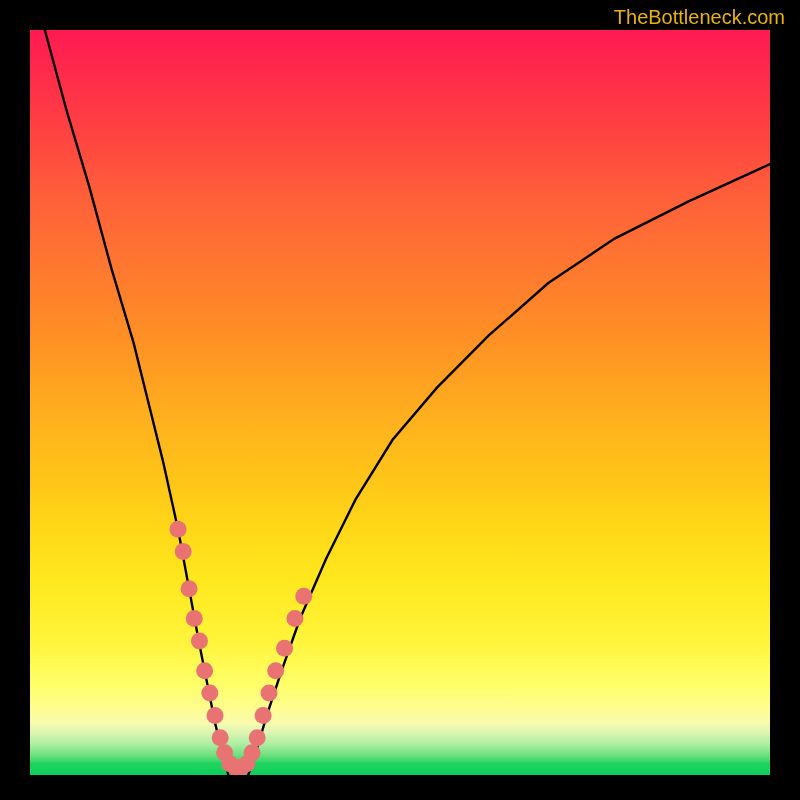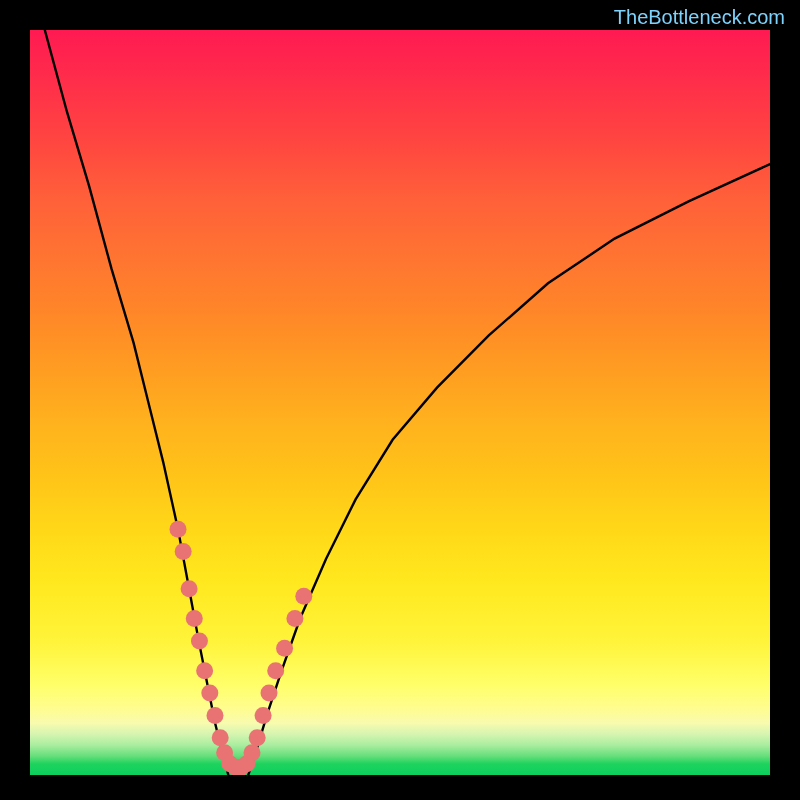--- a/index.html
+++ b/index.html
@@ -12,21 +12,21 @@
       height: 800px;
       background: #000000;
       position: relative;
       overflow: hidden;
       font-family: Arial, sans-serif;
     }
     .watermark {
       position: absolute;
       top: 6px;
       right: 15px;
-      color: #7dd3fc;
+      color: #eab308;
       font-size: 20px;
       font-weight: 500;
       z-index: 10;
     }
     .chart-area {
       position: absolute;
       top: 30px;
       left: 30px;
       width: 740px;
       height: 745px;

